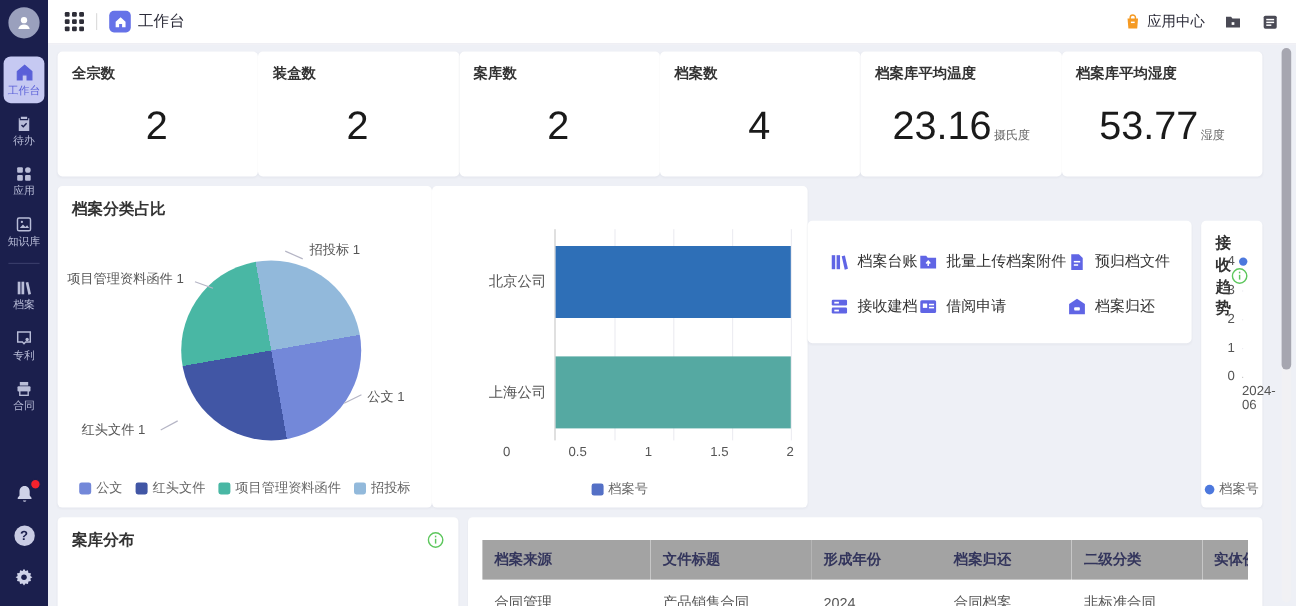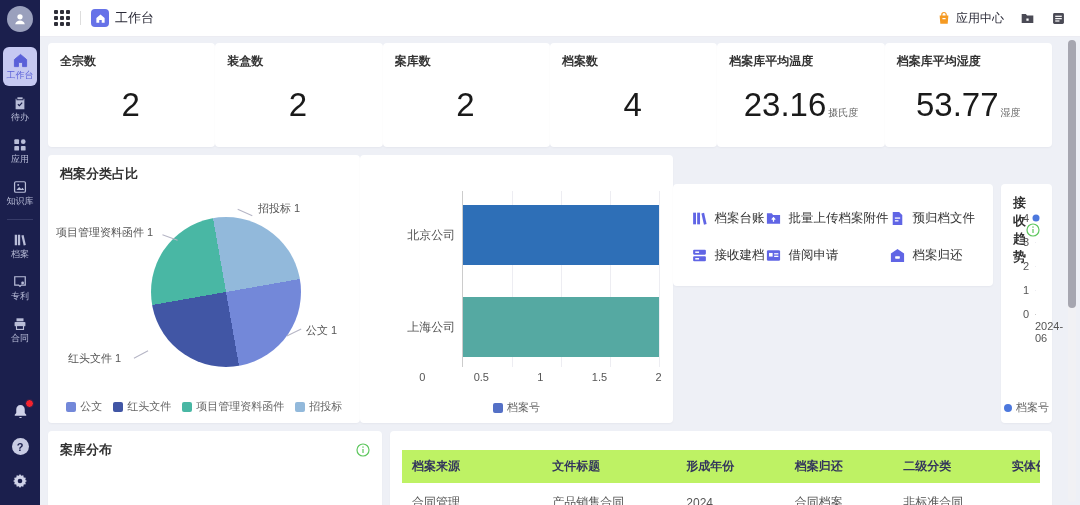--- a/index.html
+++ b/index.html
@@ -87,21 +87,21 @@
   .dot { width:8px; height:8px; border-radius:50%; background:#4c78dd; }
 
   
   .info-ic { width:14px; height:14px; cursor:pointer; display:flex; }
 
   
   .row3 { display:flex; gap:8px; margin-top:8px; }
   .map-panel { width:334px; height:160px; overflow:hidden; }
   .tbl-panel { flex:1; height:160px; overflow:hidden; }
   table.tbl { width:100%; border-collapse:collapse; margin-top:9px; table-layout:fixed; }
-  .tbl th { background:#bef264; font-size:12px; color:#33355c; text-align:left; padding:8px 10px; font-weight:bold; white-space:nowrap; overflow:hidden; }
+  .tbl th { background:#a3a3a3; font-size:12px; color:#33355c; text-align:left; padding:8px 10px; font-weight:bold; white-space:nowrap; overflow:hidden; }
   .tbl td { font-size:12px; color:#555; padding:11px 10px; border-bottom:1px solid #f0f0f5; white-space:nowrap; overflow:hidden; }
 
   
   .scrollbar { position:absolute; right:4px; top:40px; width:8px; height:462px; background:#f1f1f4; border-radius:4px; z-index:40; }
   .scroll-thumb { width:8px; height:268px; background:#a6a6b0; border-radius:4px; cursor:pointer; }
 
   .grid9 { display:grid; grid-template-columns:repeat(3,4px); grid-template-rows:repeat(3,4px); gap:2px; cursor:pointer; }
   .grid9 i { background:#2e2e38; border-radius:1px; }
 </style>
 </head>

